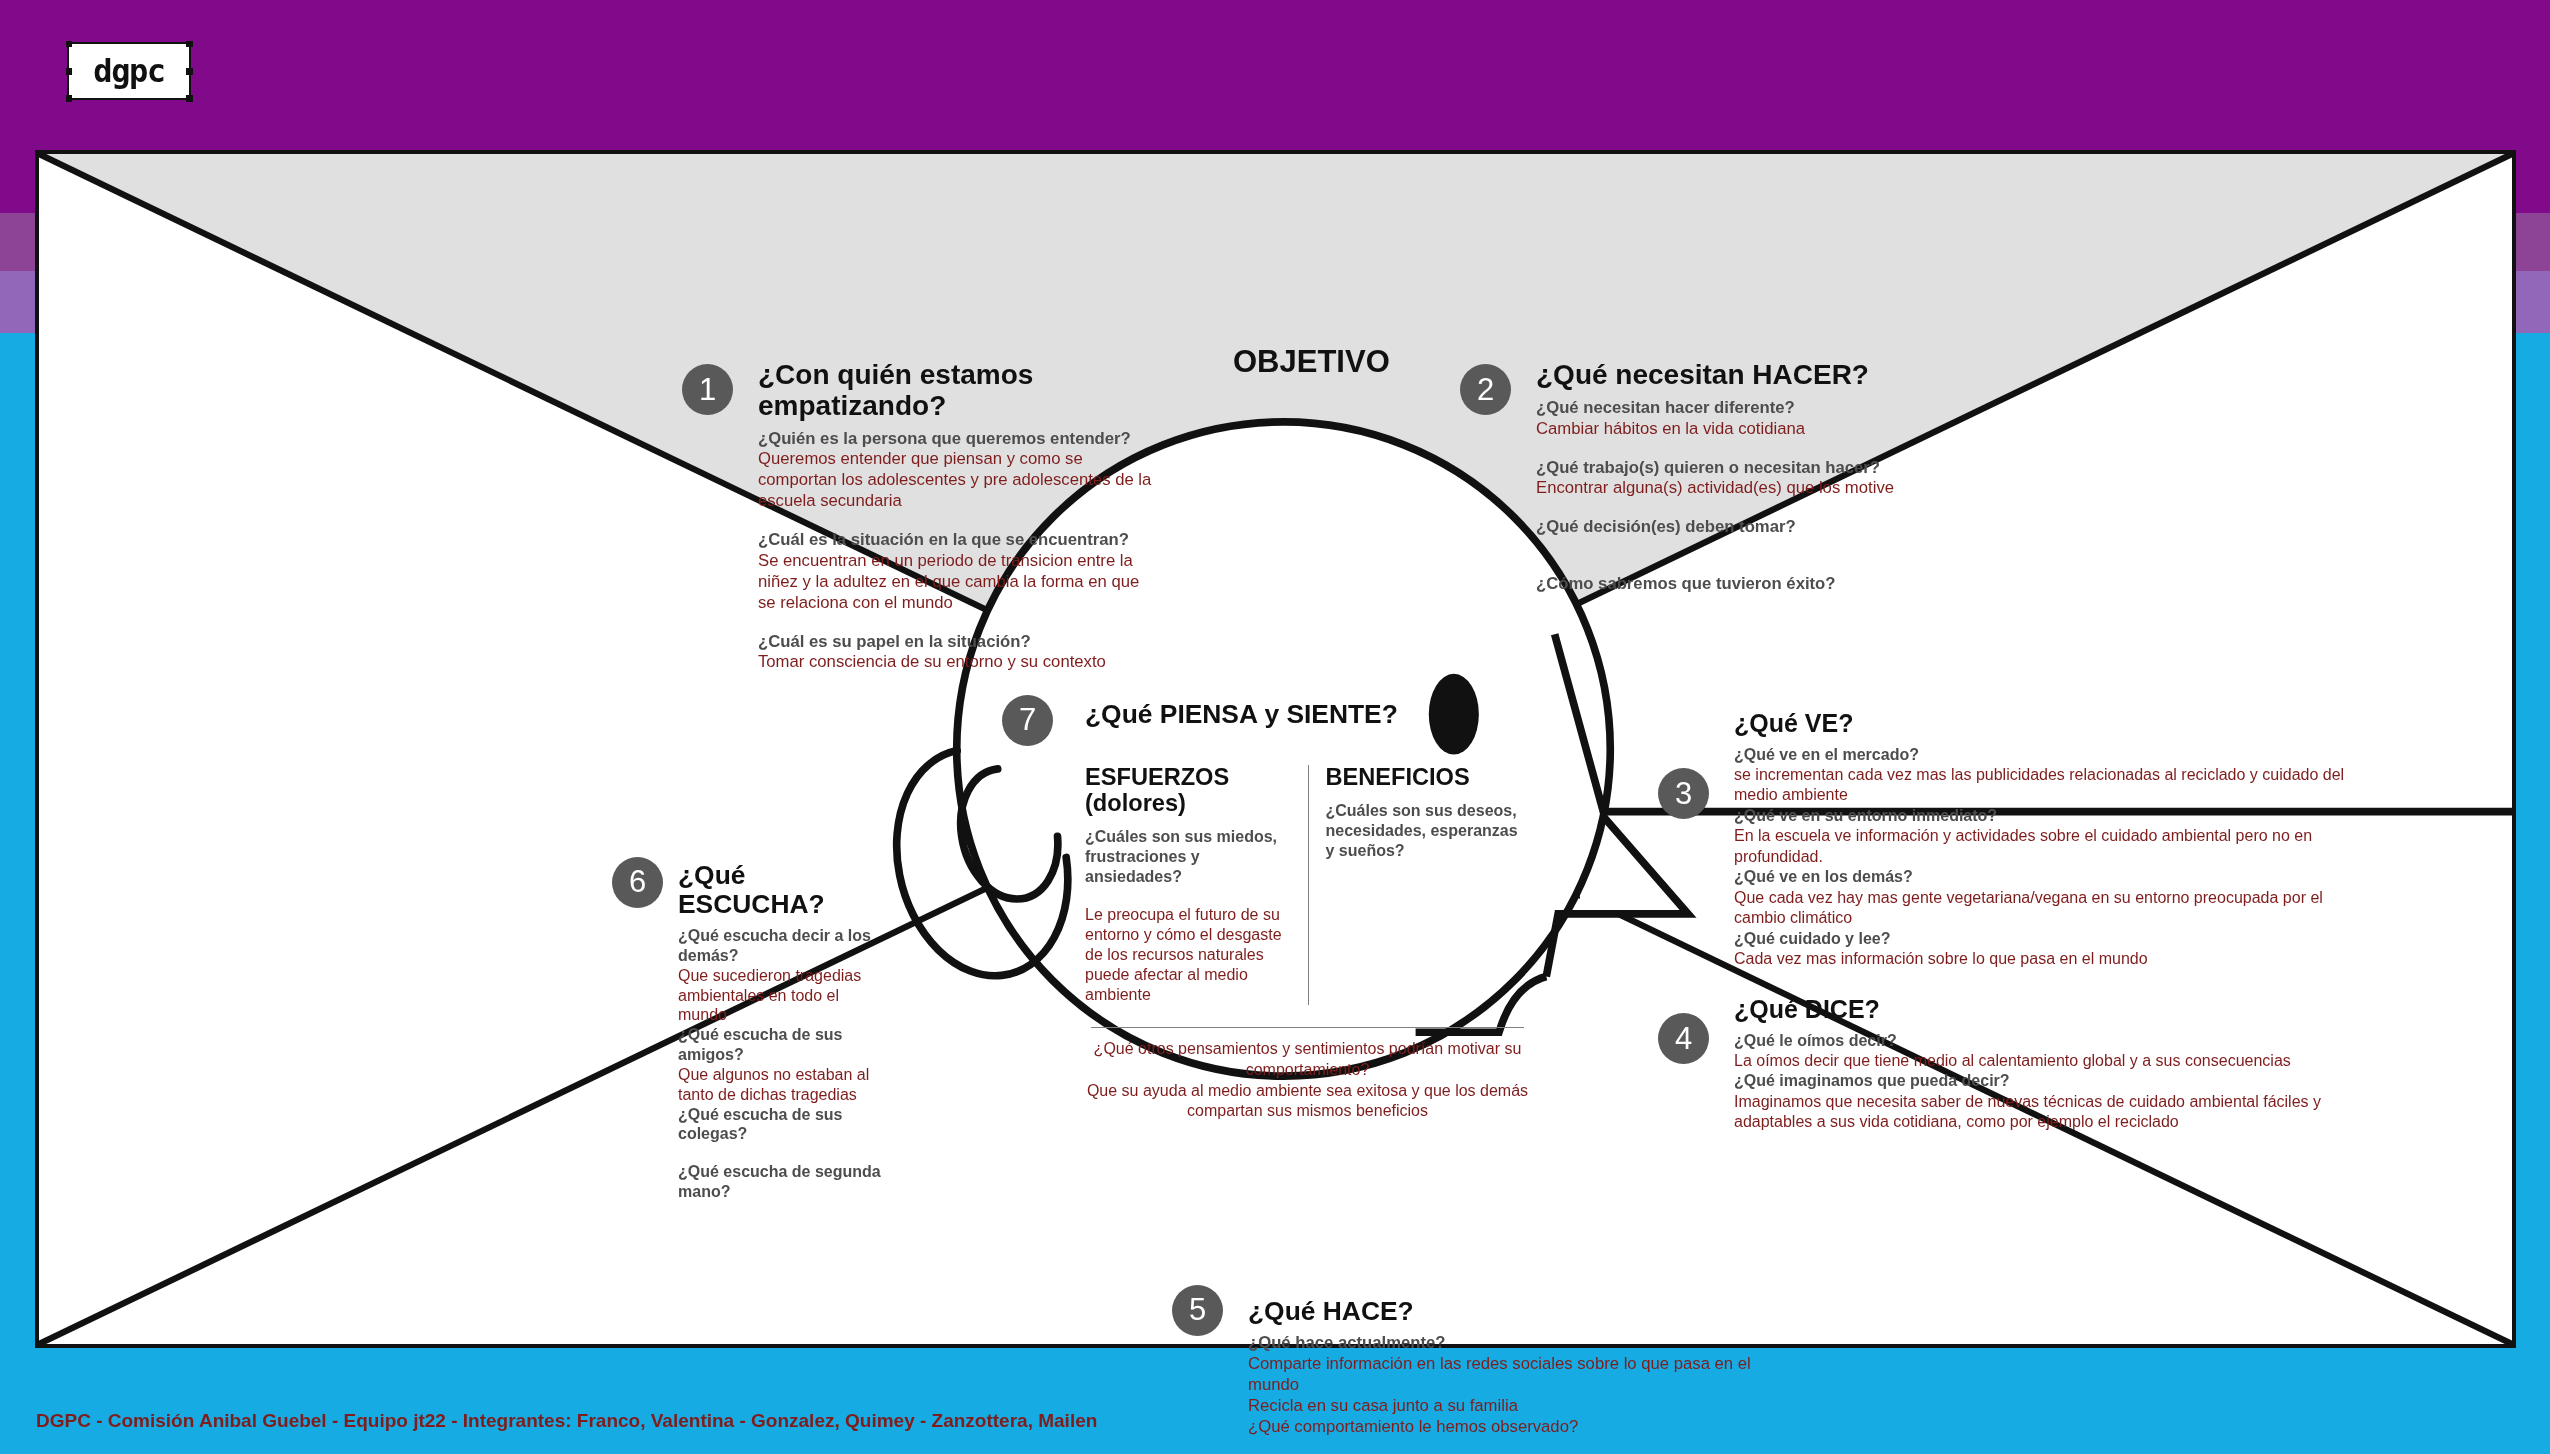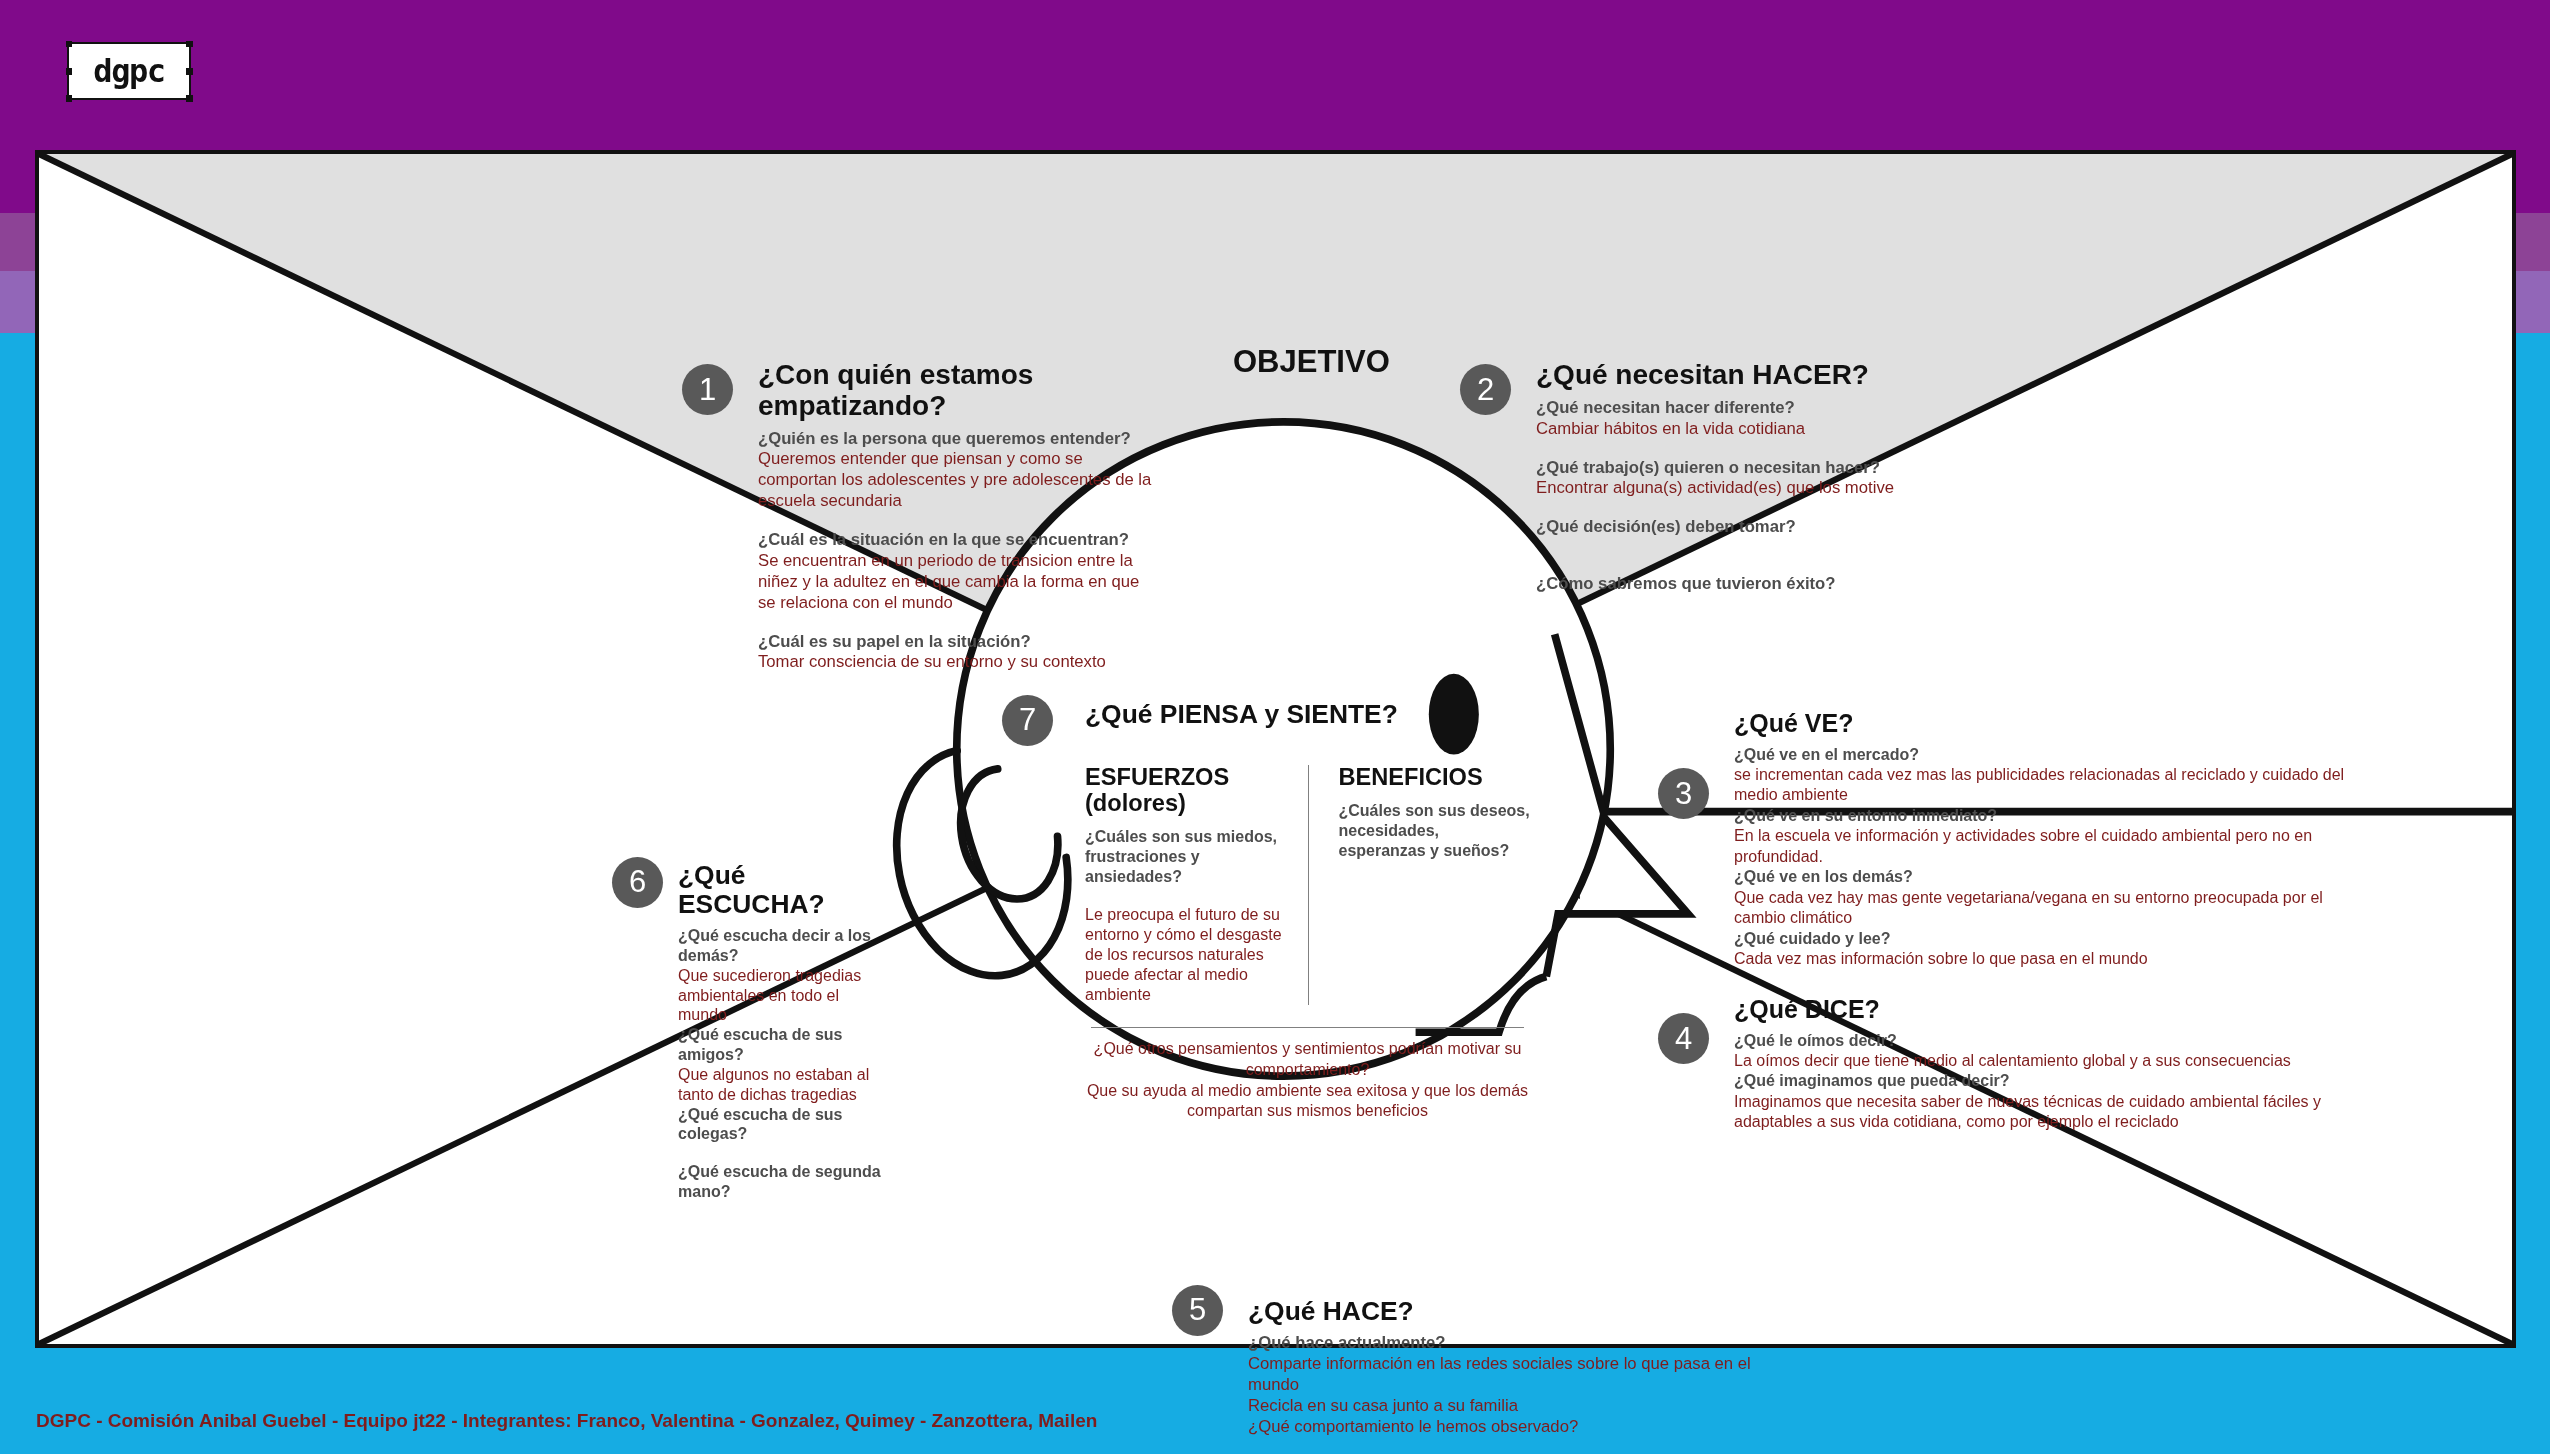--- a/index.html
+++ b/index.html
@@ -89,21 +89,21 @@
     font-size:31px;font-weight:bold;color:#111;
   }
 
   
   #sec7{position:absolute;left:1046px;top:545px;width:445px;z-index:9;}
   #sec7 .num{left:-83px;top:-4.2px;}
   #sec7-title{font-size:26.4px;font-weight:bold;color:#111;}
   #sec7-cols{display:flex;margin-top:35px;}
   .col{width:50%;box-sizing:border-box;}
   .col-left{padding-right:21px;}
-  .col-right{padding-left:30px;border-left:1.4px solid #808080;}
+  .col-right{padding-left:17px;border-left:1.4px solid #808080;}
   .col-head{font-size:23.6px;font-weight:bold;color:#111;margin-bottom:9.7px;line-height:1.1;}
   .col .q{font-size:16px;}
   .col .a{font-size:16px;}
   #sec7-rule{height:1.4px;background:#808080;margin:22px 5.6px 0 5.6px;}
   #sec7-foot{margin-top:11px;text-align:center;}
   #sec7-foot .a{font-size:16px;line-height:1.3;}
 
   
   #footer{
     position:absolute;left:0;bottom:0;width:100%;height:69px;

